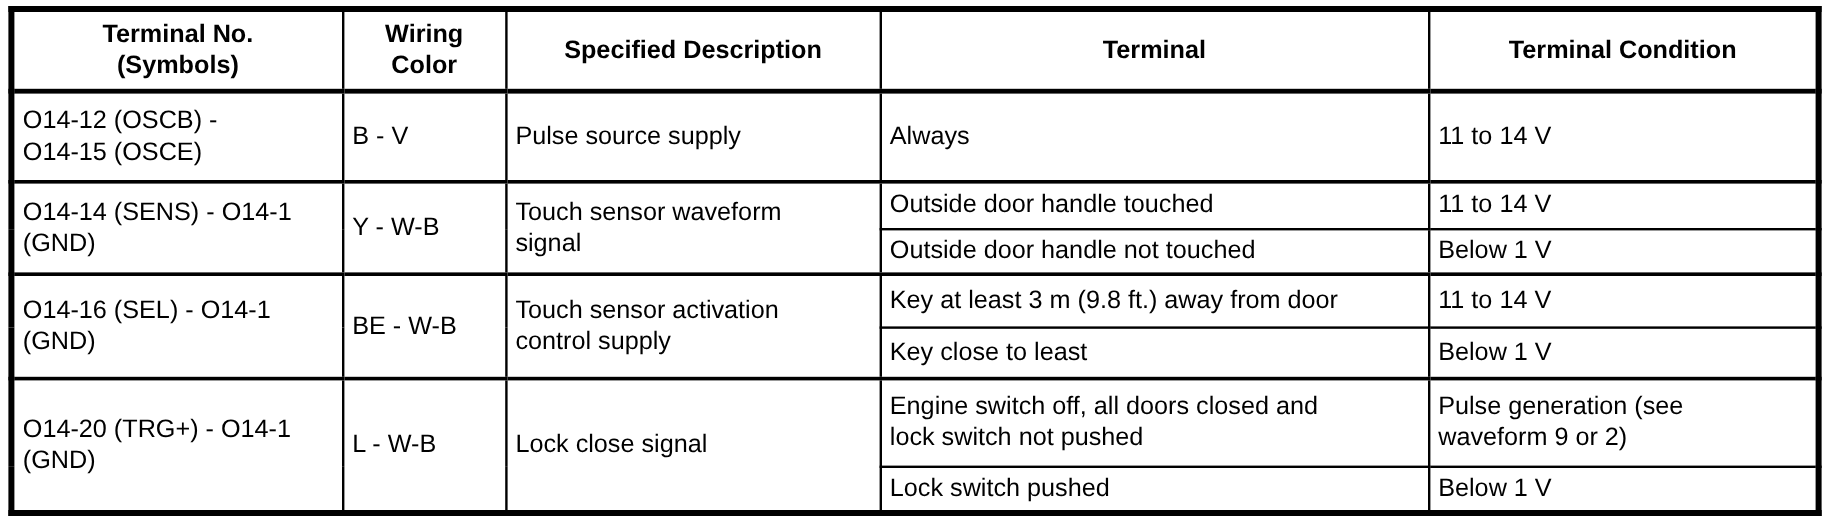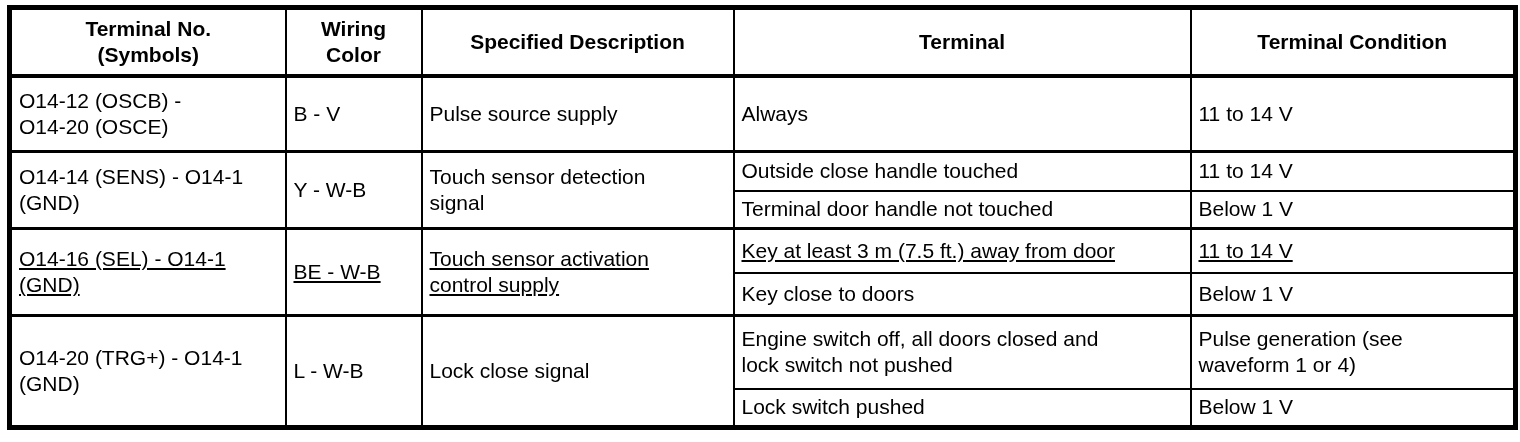--- a/index.html
+++ b/index.html
@@ -45,21 +45,21 @@
     padding: 2px 4px;
   }
   table.spec-table td {
     text-align: left;
   }
   tr.group-start > td { border-top-width: 3px; }
   tr.head-row    { height: 68px; }
   tr.row-1       { height: 76px; }
   tr.row-2a      { height: 39px; }
   tr.row-2b      { height: 38px; }
-  tr.row-3a      { height: 44px; text-decoration: underline; }
+  tr.row-3a      { height: 44px; }
   tr.row-3b      { height: 43px; }
   tr.row-4a      { height: 73px; }
   tr.row-4b      { height: 39px; }
 </style>
 </head>
 <body>
 
 <div class="page">
   <table class="spec-table">
     <colgroup>
@@ -77,64 +77,64 @@
 Color</th>
         <th>Specified Description</th>
         <th>Terminal</th>
         <th>Terminal Condition</th>
       </tr>
     </thead>
     <tbody>
 
       <tr class="group-start row-1">
         <td>O14-12 (OSCB) -
-O14-20 (OSCE)</td>
+O14-15 (OSCE)</td>
         <td>B - V</td>
         <td>Pulse source supply</td>
         <td>Always</td>
         <td>11 to 14 V</td>
       </tr>
 
       <tr class="group-start row-2a">
         <td rowspan="2">O14-14 (SENS) - O14-1
 (GND)</td>
         <td rowspan="2">Y - W-B</td>
-        <td rowspan="2">Touch sensor detection
+        <td rowspan="2">Touch sensor waveform
 signal</td>
-        <td>Outside close handle touched</td>
+        <td>Outside door handle touched</td>
         <td>11 to 14 V</td>
       </tr>
       <tr class="row-2b">
-        <td>Terminal door handle not touched</td>
+        <td>Outside door handle not touched</td>
         <td>Below 1 V</td>
       </tr>
 
       <tr class="group-start row-3a">
         <td rowspan="2">O14-16 (SEL) - O14-1
 (GND)</td>
         <td rowspan="2">BE - W-B</td>
         <td rowspan="2">Touch sensor activation
 control supply</td>
-        <td>Key at least 3 m (7.5 ft.) away from door</td>
+        <td>Key at least 3 m (9.8 ft.) away from door</td>
         <td>11 to 14 V</td>
       </tr>
       <tr class="row-3b">
-        <td>Key close to doors</td>
+        <td>Key close to least</td>
         <td>Below 1 V</td>
       </tr>
 
       <tr class="group-start row-4a">
         <td rowspan="2">O14-20 (TRG+) - O14-1
 (GND)</td>
         <td rowspan="2">L - W-B</td>
         <td rowspan="2">Lock close signal</td>
         <td>Engine switch off, all doors closed and
 lock switch not pushed</td>
         <td>Pulse generation (see
-waveform 1 or 4)</td>
+waveform 9 or 2)</td>
       </tr>
       <tr class="row-4b">
         <td>Lock switch pushed</td>
         <td>Below 1 V</td>
       </tr>
     </tbody>
   </table>
 </div>
 
 </body></html>

